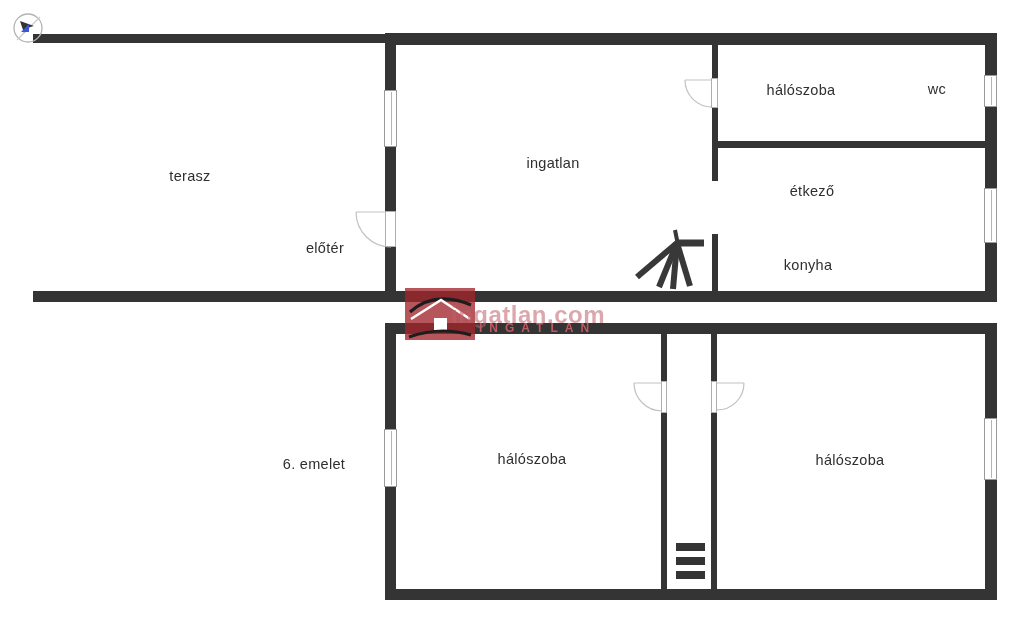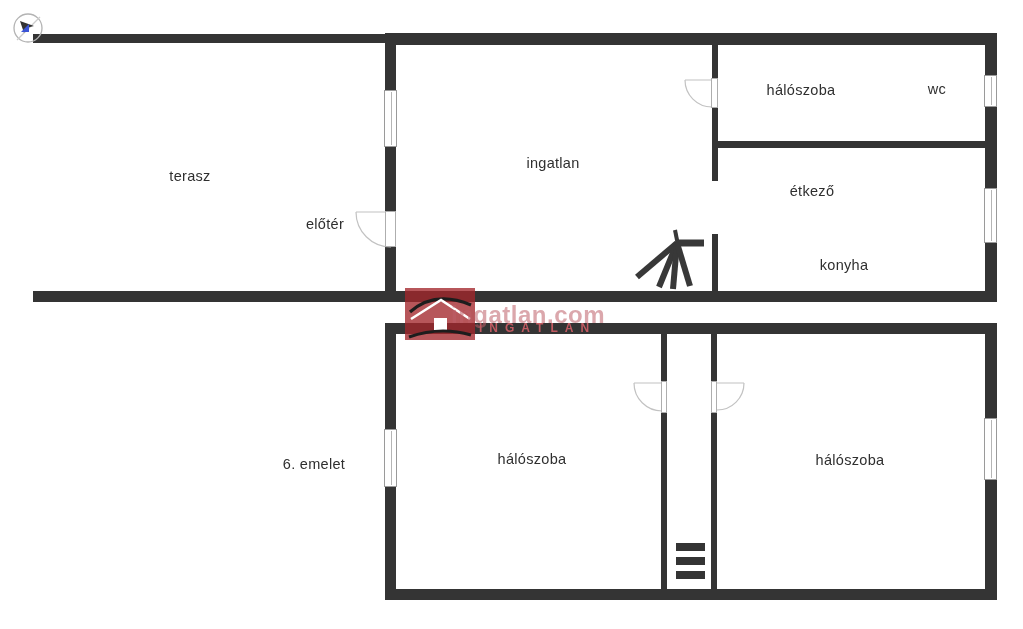--- a/index.html
+++ b/index.html
@@ -91,26 +91,26 @@
   <div class="win v" style="left:984px;top:188px;width:13px;height:55px"></div>
   <div class="win v" style="left:384px;top:429px;width:13px;height:58px"></div>
   <div class="win v" style="left:984px;top:418px;width:13px;height:62px"></div>
 
   <div class="leaf" style="left:385px;top:211px;width:11px;height:36px"></div>
   <div class="leaf" style="left:711px;top:78px;width:7px;height:30px"></div>
   <div class="leaf" style="left:661px;top:381px;width:6px;height:32px"></div>
   <div class="leaf" style="left:711px;top:381px;width:6px;height:32px"></div>
 
   <div class="room-label" style="left:190px;top:176px">terasz</div>
-  <div class="room-label" style="left:325px;top:224px">előtér</div>
+  <div class="room-label" style="left:325px;top:248px">előtér</div>
   <div class="room-label" style="left:553px;top:163px">ingatlan</div>
   <div class="room-label" style="left:801px;top:90px">hálószoba</div>
   <div class="room-label" style="left:937px;top:89px">wc</div>
   <div class="room-label" style="left:812px;top:191px">étkező</div>
-  <div class="room-label" style="left:844px;top:265px">konyha</div>
+  <div class="room-label" style="left:808px;top:265px">konyha</div>
   <div class="room-label" style="left:314px;top:464px">6. emelet</div>
   <div class="room-label" style="left:532px;top:459px">hálószoba</div>
   <div class="room-label" style="left:850px;top:460px">hálószoba</div>
 
   <svg class="compass" width="42" height="42">
     <circle cx="21" cy="21" r="14" fill="none" stroke="#b3b3b3" stroke-width="1.3"></circle>
     <line x1="10" y1="33" x2="33" y2="10" stroke="#cccccc" stroke-width="1.2"></line>
     <polygon points="13,14 27,19 19,21 17,26" fill="#333333"></polygon>
     <polygon points="14,25 22,25 22,17" fill="#3b55d6"></polygon>
   </svg>

